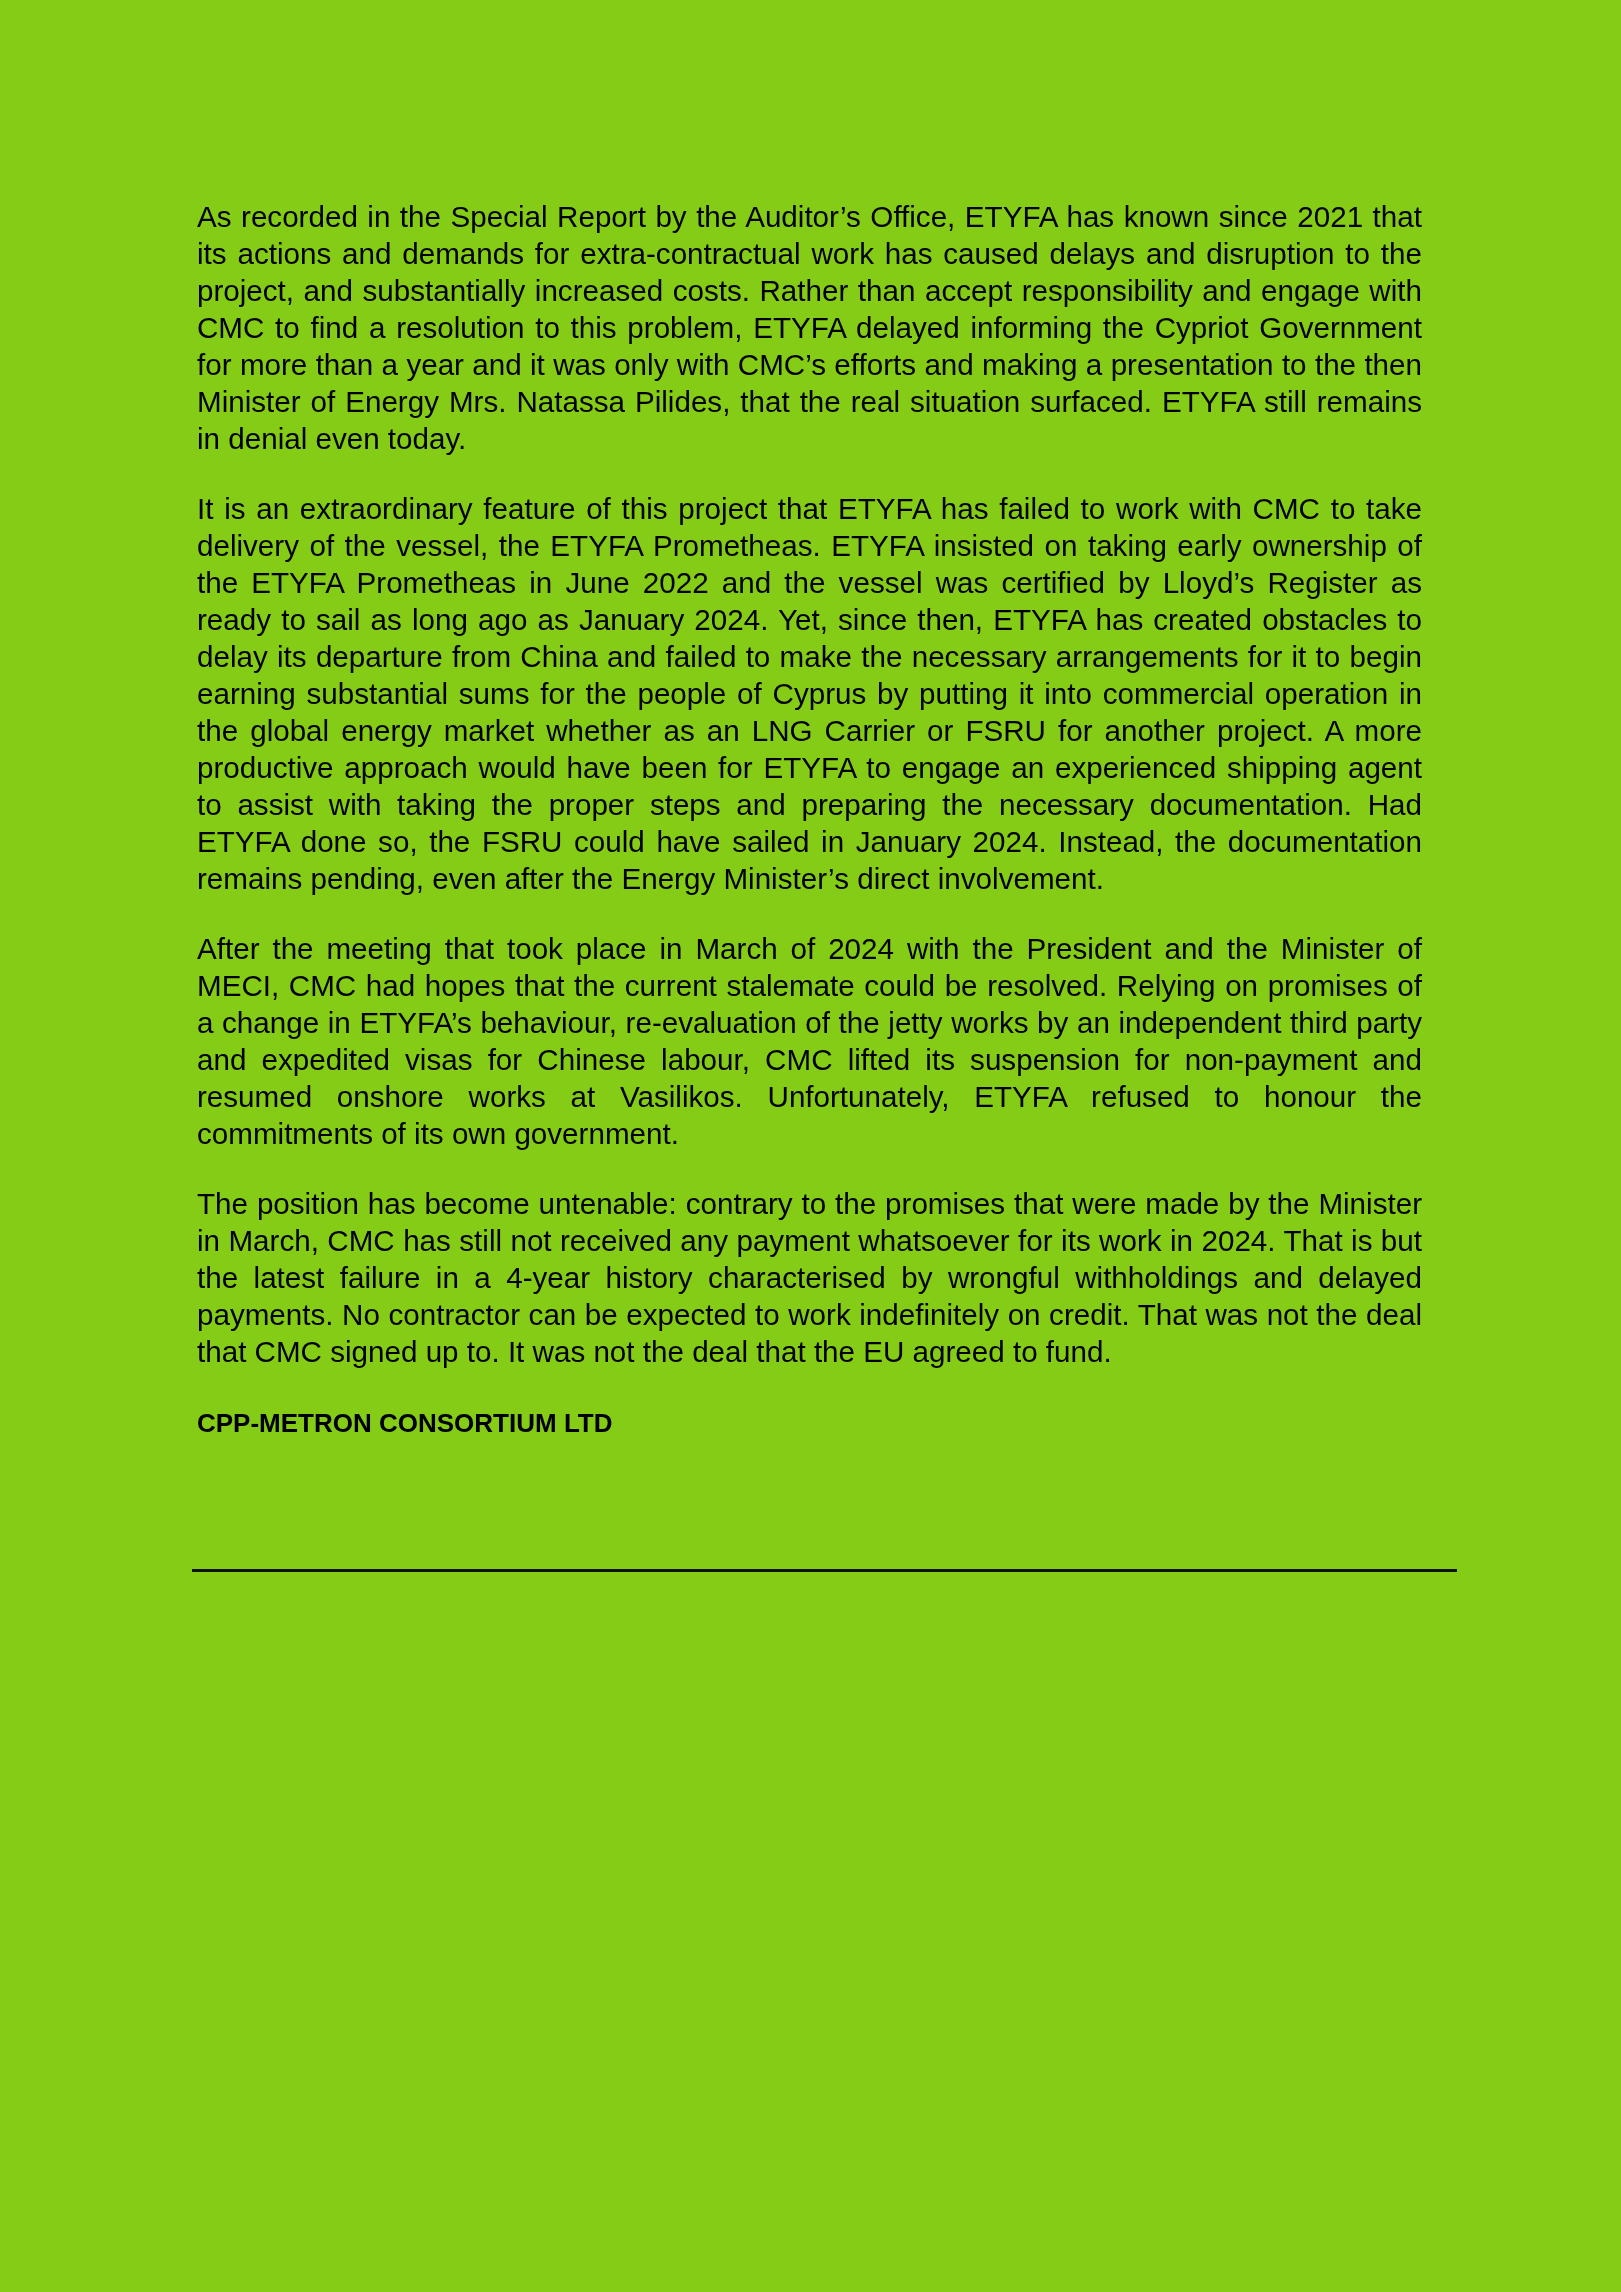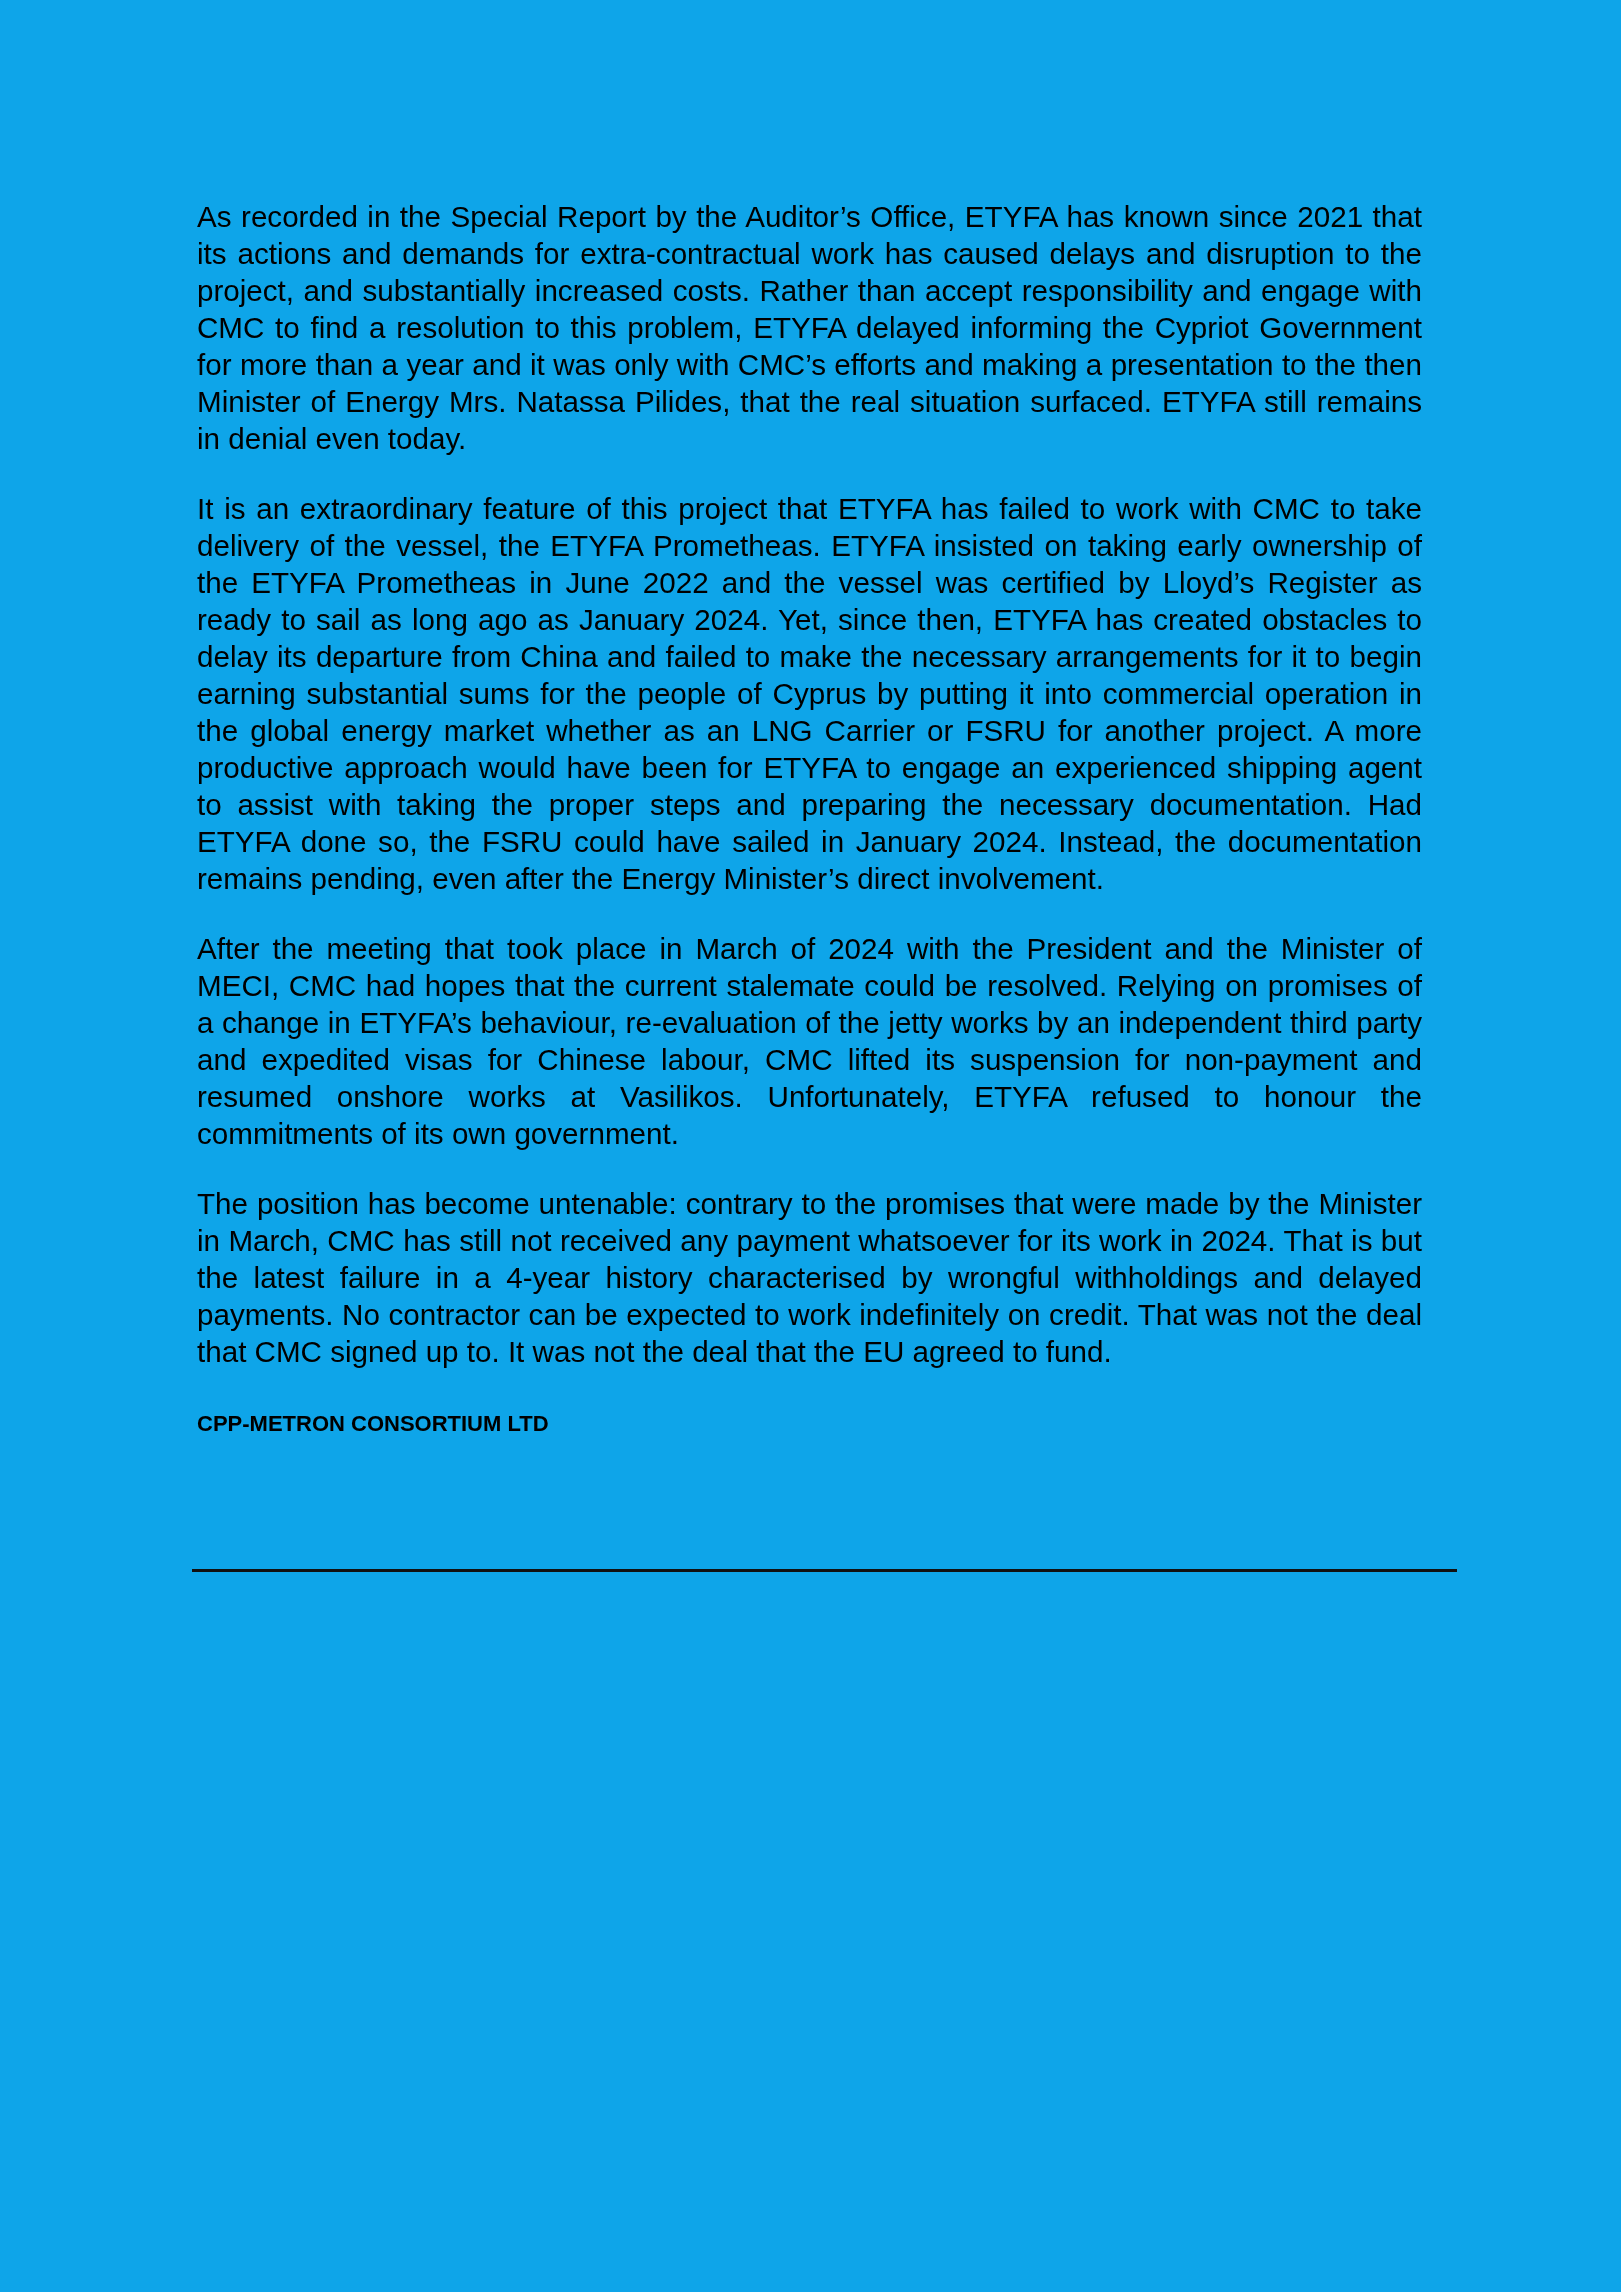--- a/index.html
+++ b/index.html
@@ -14,40 +14,40 @@
     overflow: hidden;
     font-family: "Liberation Sans", sans-serif;
     color: #000000;
   }
   .page {
     position: absolute;
     left: 0;
     top: 0;
     width: 1621px;
     height: 2293px;
-    background: #0ea5e9;
+    background: #84cc16;
   }
   .body-text {
     position: absolute;
     left: 197px;
     top: 198px;
     width: 1225px;
   }
   .para {
     margin: 0 0 33px 0;
     font-size: 29.6px;
     line-height: 37px;
     text-align: justify;
     text-justify: inter-word;
     letter-spacing: 0;
     word-spacing: 0;
   }
   .signature {
     margin: 0;
-    font-size: 22px;
+    font-size: 26px;
     line-height: 37px;
     font-weight: bold;
     padding-top: 1.8px;
   }
   .rule {
     position: absolute;
     left: 192px;
     top: 1569px;
     width: 1265px;
     height: 2.7px;

